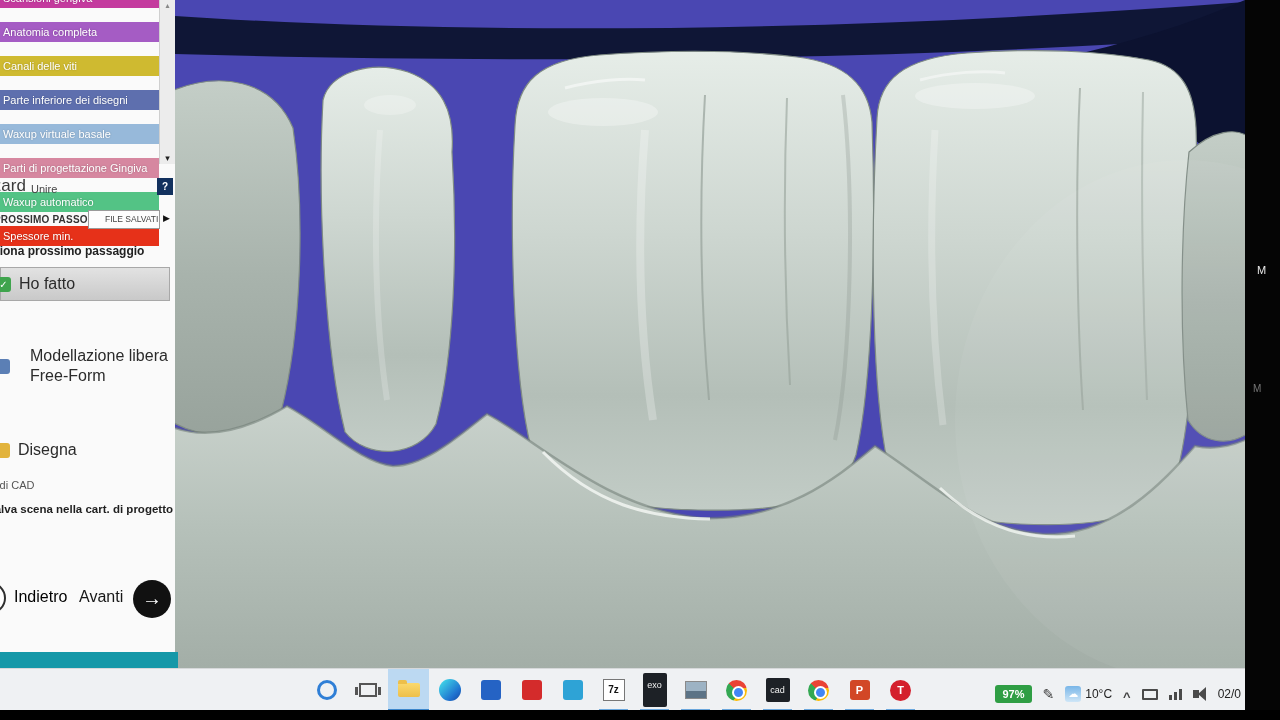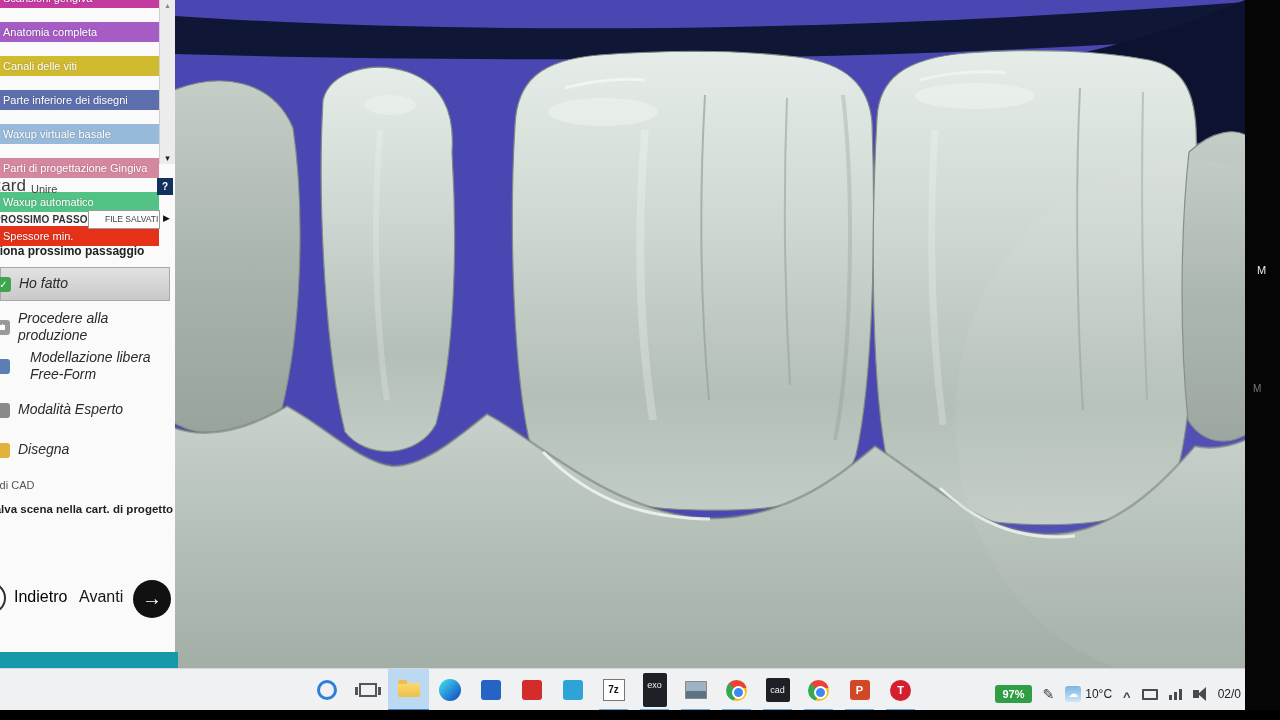--- a/index.html
+++ b/index.html
@@ -19,21 +19,21 @@
   .help-btn { position:absolute; left:157px; top:178px; width:16px; height:17px; background:#12315e; color:#fff; font-size:10px; font-weight:bold; text-align:center; line-height:17px; cursor:pointer; }
 
   .next-step-label { position:absolute; left:-6px; top:214px; font-size:10px; font-weight:bold; color:#333; letter-spacing:.2px; white-space:nowrap; }
   .next-step-btn { position:absolute; left:88px; top:210px; width:72px; height:19px; border:1px solid #9a9a9a; background:#fdfdfd; font-size:8.5px; color:#444; line-height:17px; padding-left:16px; white-space:nowrap; overflow:hidden; }
   .next-step-arrow { position:absolute; left:163px; top:213px; font-size:9px; color:#111; }
 
   .section-title { position:absolute; left:-31px; top:244px; font-size:12px; font-weight:bold; color:#222; white-space:nowrap; }
 
   .wiz-item { position:absolute; left:0; width:170px; display:flex; align-items:center; cursor:pointer; }
   .wiz-item .ic { flex:0 0 auto; width:15px; height:15px; margin-left:-5px; margin-right:8px; border-radius:3px; color:#fff; font-size:10px; text-align:center; line-height:15px; }
-  .wiz-item .lbl { font-size:14px; color:#2b2b2b; line-height:1.25;font-style:italic; }
+  .wiz-item .lbl { font-size:16px; color:#2b2b2b; line-height:1.25; }
   .item-done { top:267px; height:34px; background:linear-gradient(#e2e2e2,#c9c9c9); border:1px solid #a8a8a8; }
   .item-produce { top:314px; height:26px; }
   .item-freeform { top:348px; height:36px;gap:12px; }
   .item-freeform .lbl { width:140px; }
   .item-expert { top:397px; height:26px; }
   .item-draw { top:437px; height:26px; }
   .ic-check { background:#3fa44d; }
   .ic-gear { background:radial-gradient(circle at 50% 50%, #fff 0 3px, #9a9a9a 3px); border-radius:50%; }
   .ic-freeform { background:#5b7fb5; }
   .ic-expert { background:#8a8a8a; }
@@ -199,31 +199,23 @@
     <div class="next-step-label">PROSSIMO PASSO:</div>
     <div class="next-step-btn">FILE SALVATI</div>
     <div class="next-step-arrow">▶</div>
 
     <div class="section-title">Seleziona prossimo passaggio</div>
 
     <div class="wiz-item item-done">
       <span class="ic ic-check">✓</span>
       <span class="lbl">Ho fatto</span>
     </div>
-    <div class="wiz-item item-produce">
-      <span class="ic ic-gear"></span>
-      <span class="lbl">Procedere alla produzione</span>
-    </div>
     <div class="wiz-item item-freeform">
       <span class="ic ic-freeform"></span>
       <span class="lbl">Modellazione libera Free-Form</span>
-    </div>
-    <div class="wiz-item item-expert">
-      <span class="ic ic-expert"></span>
-      <span class="lbl">Modalità Esperto</span>
     </div>
     <div class="wiz-item item-draw">
       <span class="ic ic-draw"></span>
       <span class="lbl">Disegna</span>
     </div>
 
     <div class="exit-cad">Uscita di CAD</div>
     <div class="save-scene">Salva scena nella cart. di progetto</div>
 
     <div class="back-circle"></div>

